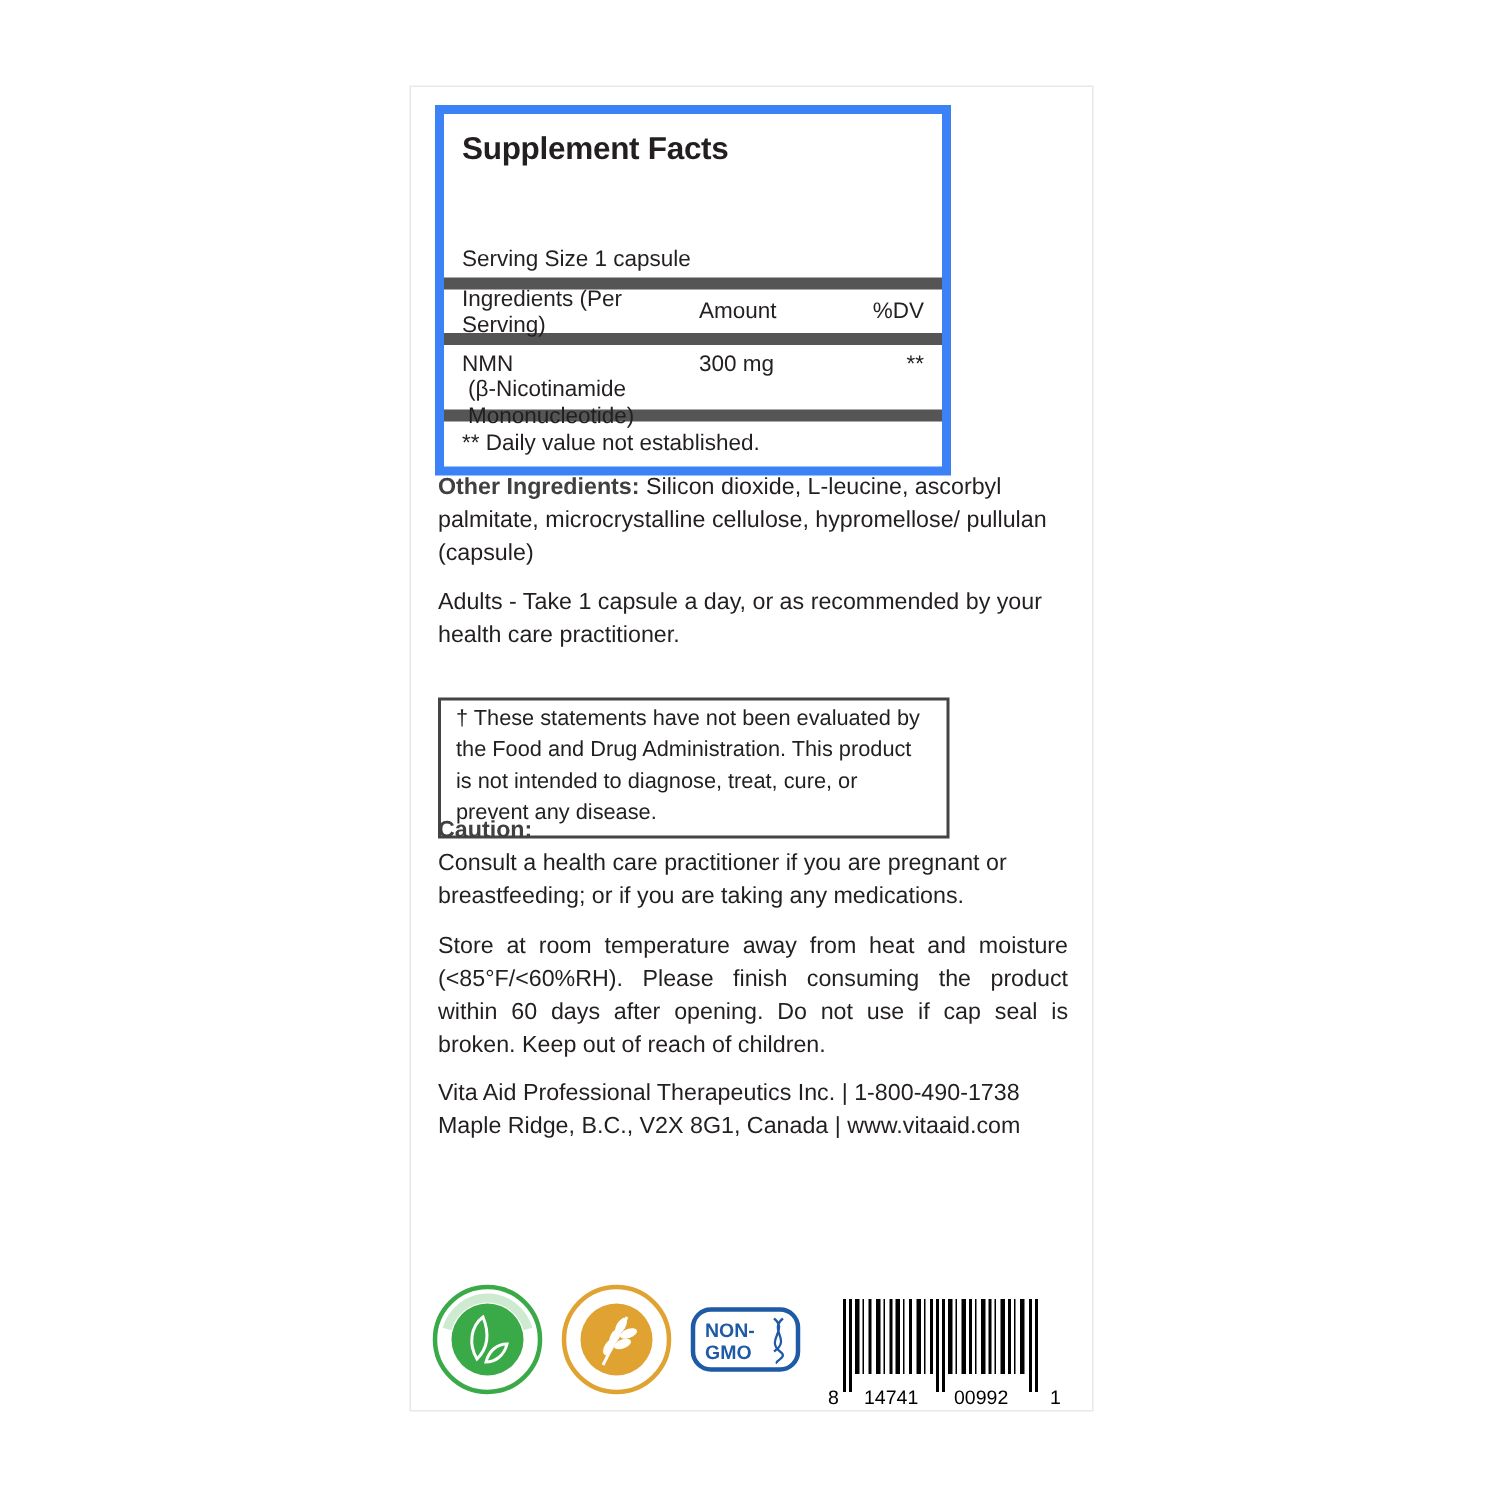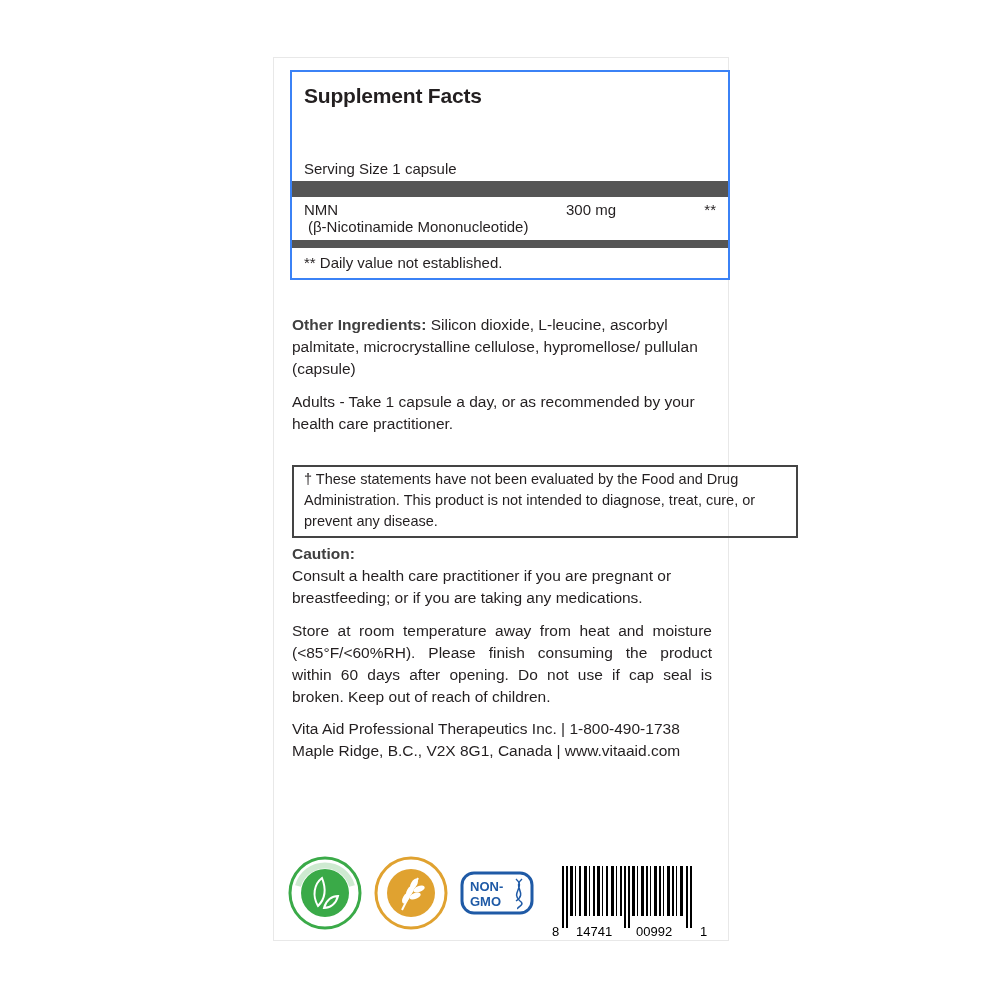--- a/index.html
+++ b/index.html
@@ -1,46 +1,51 @@
 <!DOCTYPE html>
 <html><head>
 <meta charset="utf-8">
 <style>
   html, body { margin:0; padding:0; background:#ffffff; }
   body { width:1000px; height:994px; position:relative; font-family:"Liberation Sans", sans-serif; color:#231f20; }
   .card { position:absolute; left:273px; top:57px; width:456px; height:884px; border:1px solid #e8e8e8; box-sizing:border-box; }
-  .facts { position:absolute; left:290px; top:70px; width:440px; border:2px solid #3b82f6; box-sizing:border-box; }
+  .facts { position:absolute; left:290px; top:70px; width:344px; border:6px solid #3b82f6; box-sizing:border-box; }
   .facts .title { font-weight:bold; font-size:21px; padding:12px 12px 4px 12px; letter-spacing:-0.2px; }
   .facts .line { font-size:15px; padding:0 12px; line-height:25px;margin-top:44px; }
   .facts .line:last-of-type { padding-bottom:2px; }
   .bar { height:8px; background:#555; }
   .row { display:flex; font-size:15px; padding:0 12px; }
   .row .c1 { flex:1; }
   .row .c2 { width:100px; }
   .row .c3 { width:50px; text-align:right; }
   .hdr { height:29px; align-items:center; }
   .ing { padding-top:4px; height:43px; box-sizing:border-box; }
   .ing .sub { display:block; padding-left:4px; line-height:18px; }
   .note { font-size:15px; padding:6px 12px 7px 12px; }
   .sec { position:absolute; left:292px; width:420px; font-size:15.5px; line-height:22px; }
   .blue { color:#404040; font-weight:bold; }
-  .disc { position:absolute; left:292px; top:465px; width:506px; border:2px solid #444; box-sizing:border-box; font-size:14.5px; line-height:21px; padding:2px 10px 4px 10px; }
+  .disc { position:absolute; left:292px; top:465px; width:341px; border:2px solid #444; box-sizing:border-box; font-size:14.5px; line-height:21px; padding:2px 10px 4px 10px; }
   .just { text-align:justify; }
   .badges { position:absolute; left:288px; top:856px; display:flex; align-items:center; gap:12px; }
   .barcode { position:absolute; left:552px; top:866px; width:165px; height:72px; }
 </style>
 </head>
 <body>
 
 <div class="card"></div>
 
 <div class="facts">
   <div class="title">Supplement Facts</div>
   <div class="line">Serving Size 1 capsule</div>
   <div class="bar"></div>
+  <div class="row hdr">
+    <span class="c1">Ingredients (Per Serving)</span>
+    <span class="c2">Amount</span>
+    <span class="c3">%DV</span>
+  </div>
   <div class="bar"></div>
   <div class="row ing">
     <span class="c1">
       <span>NMN</span>
       <span class="sub">(β-Nicotinamide Mononucleotide)</span>
     </span>
     <span class="c2">300 mg</span>
     <span class="c3">**</span>
   </div>
   <div class="bar"></div>

